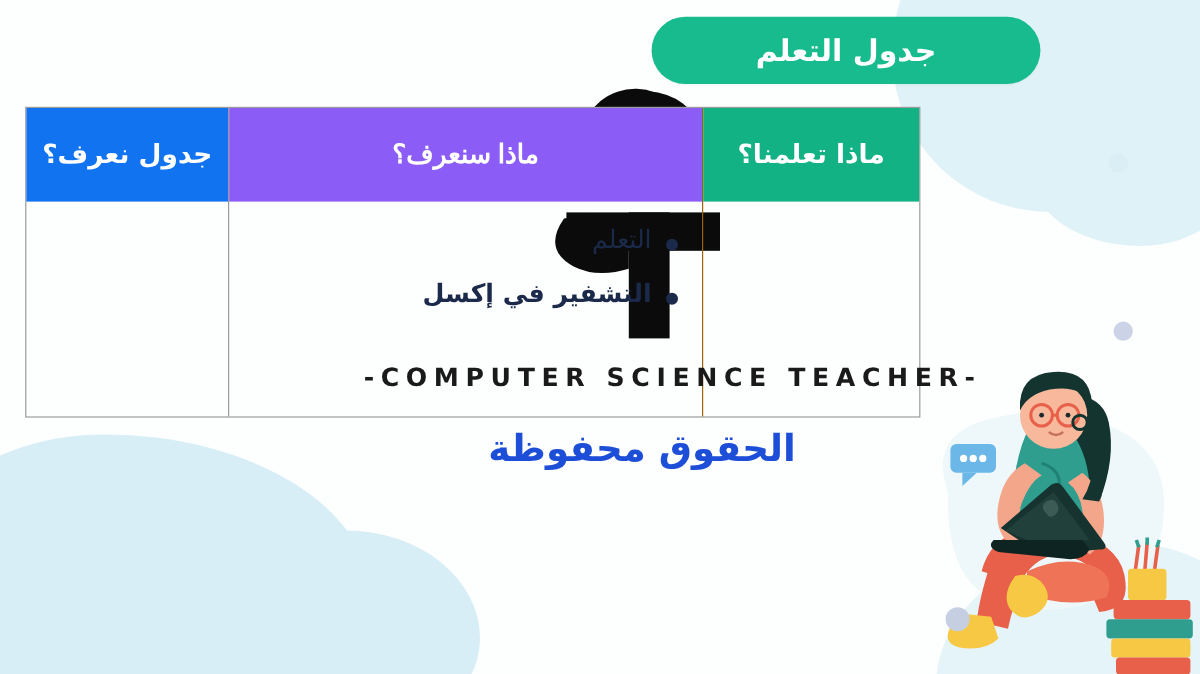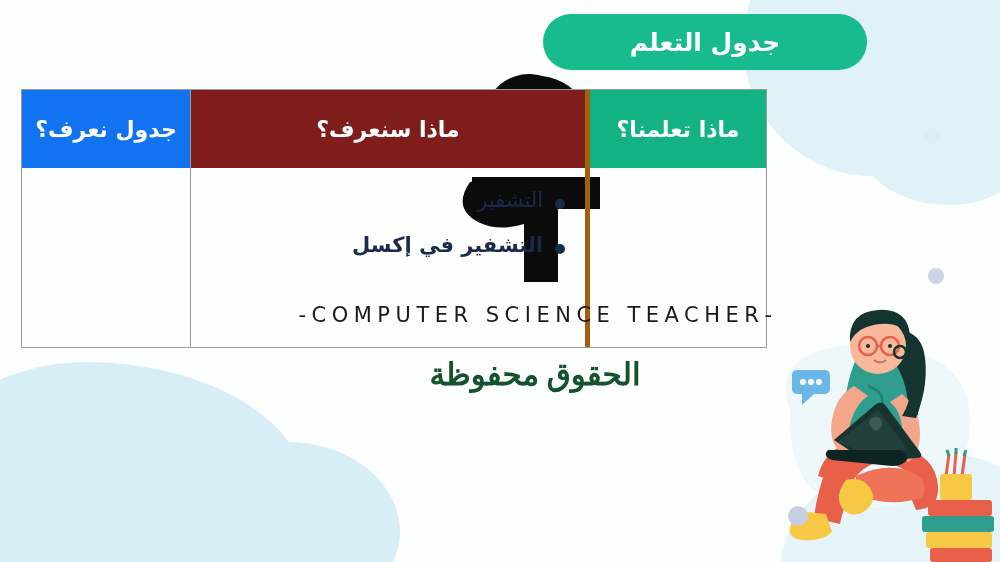--- a/index.html
+++ b/index.html
@@ -62,29 +62,29 @@
     z-index:3;pointer-events:none;
   }
 
   
   .kwl{
     position:absolute;left:21px;top:89px;width:746px;height:259px;
     z-index:5;display:flex;flex-direction:row;
     border:1px solid #9b9b9b;box-sizing:border-box;background:transparent;
   }
   .col{display:flex;flex-direction:column;box-sizing:border-box;}
-  .col-learned{width:181px;border-left:5px solid #a16207;}
+  .col-learned{width:181px;border-left:1px solid #a16207;}
   .col-willknow{width:395px;border-left:1px solid #9b9b9b;}
   .col-know{width:168px;}
   .cell-head{
     height:78px;display:flex;align-items:center;justify-content:center;
     color:#ffffff;font-size:22px;font-weight:700;box-sizing:border-box;
   }
   .head-green{background:#12b285;}
-  .head-red{background:#7f1d1d;}
+  .head-red{background:#8b5cf6;font-family:Liberation Serif, serif;}
   .head-blue{background:#1173ef;}
   .cell-body{
     flex:1;background:transparent;box-sizing:border-box;
     padding:10px 16px 10px 10px;
   }
   .bullets{margin:0;padding:0;list-style:none;}
   .bullets li{
     position:relative;
     color:#1b2a4a;font-size:21px;line-height:1.0;
     padding-right:26px;margin-bottom:24px;
@@ -94,29 +94,29 @@
   .bullets li::before{
     content:"";position:absolute;right:4px;top:9px;
     width:10px;height:10px;border-radius:50%;background:#1b2a4a;
   }
   .b1{margin-top:12px;padding-right:120px;}
   .b2{padding-right:44px;font-weight:bold;}
 
   
   .wm-line{
     position:absolute;left:258px;top:303px;width:560px;
-    text-align:center;color:#1a1a1a;font-weight:400;
+    text-align:right;color:#1a1a1a;font-weight:700;
     font-size:21px;letter-spacing:5.5px;z-index:7;
     font-family:"DejaVu Sans","Liberation Sans",sans-serif;
     white-space:nowrap;
   }
   .wm-ar{
     position:absolute;left:300px;top:356px;width:470px;
-    text-align:center;color:#14532d;font-weight:700;
-    font-size:31px;z-index:7;white-space:nowrap;font-family:Liberation Serif, serif;
+    text-align:center;color:#1d4ed8;font-weight:700;
+    font-size:31px;z-index:7;white-space:nowrap;
   }
 
   
   .illus{position:absolute;left:750px;top:290px;width:250px;height:272px;z-index:4;}
 </style>
 </head>
 <body>
 
 <div id="stage">
 
@@ -150,21 +150,21 @@
       <div class="cell-head head-green">ماذا تعلمنا؟</div>
       <div class="cell-body">
         <ul class="bullets"></ul>
       </div>
     </div>
 
     <div class="col col-willknow">
       <div class="cell-head head-red">ماذا سنعرف؟</div>
       <div class="cell-body">
         <ul class="bullets">
-          <li class="b1">التشفير</li>
+          <li class="b1">التعلم</li>
           <li class="b2">التشفير في إكسل</li>
         </ul>
       </div>
     </div>
 
     <div class="col col-know">
       <div class="cell-head head-blue">جدول نعرف؟</div>
       <div class="cell-body">
         <ul class="bullets"></ul>
       </div>

